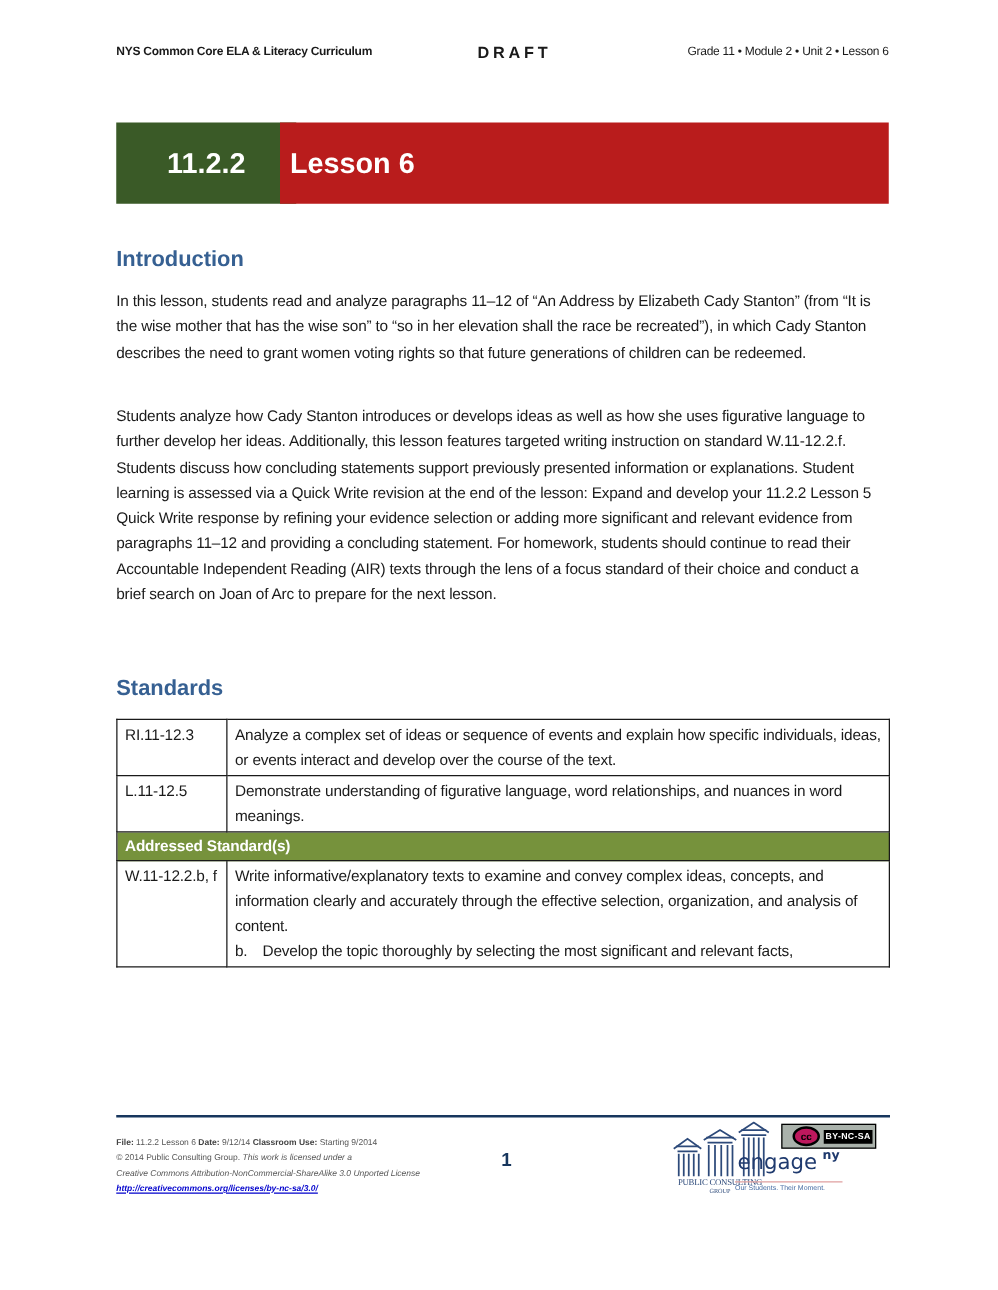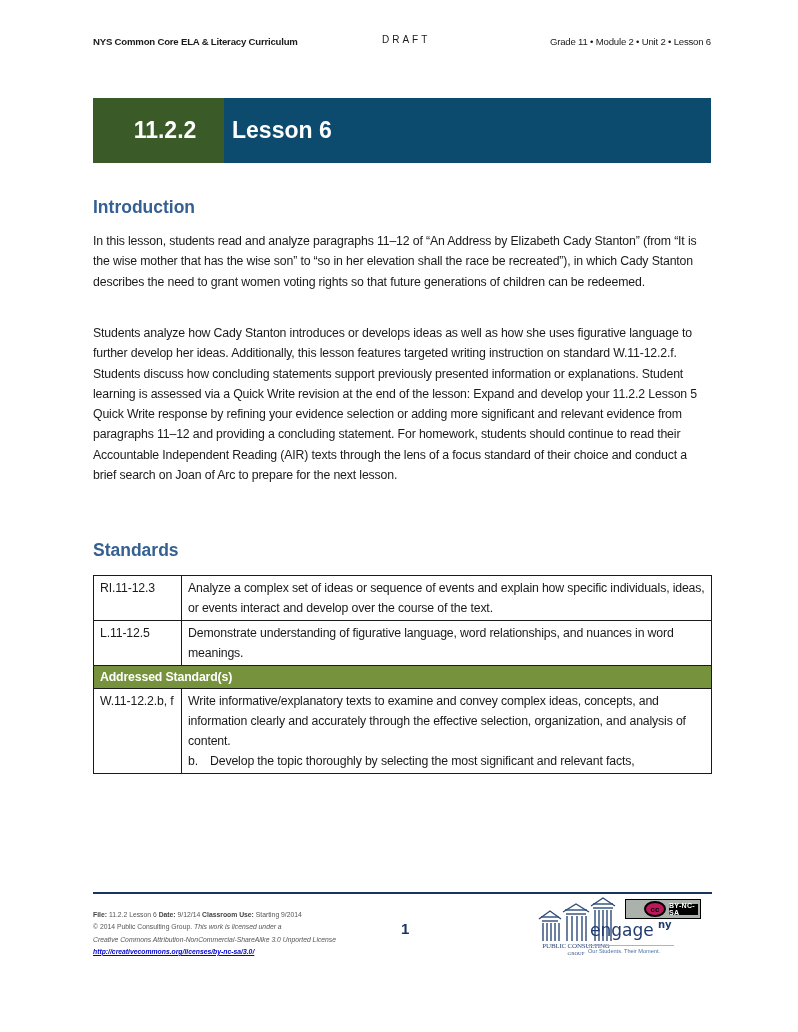--- a/index.html
+++ b/index.html
@@ -28,22 +28,23 @@
       left: 0;
       top: 2px;
       font-weight: bold;
       font-size: 9.6px;
       letter-spacing: -0.2px;
     }
     .hdr-center {
       position: absolute;
       left: 289px;
       top: 0;
-      font-size: 10px;
+      font-size: 13px;
       letter-spacing: 3px;
+      font-weight: bold;
     }
     .hdr-right {
       position: absolute;
       right: 0;
       top: 2px;
       font-size: 9.6px;
       letter-spacing: -0.2px;
       margin-left: 40px;
     }
     .banner {
@@ -66,21 +67,21 @@
       display: flex;
       align-items: center;
       justify-content: center;
     }
     .banner-title {
       position: absolute;
       left: 131px;
       top: 0;
       right: 0;
       height: 65px;
-      background: #0c4a6e;
+      background: #b91c1c;
       color: #fff;
       font-weight: bold;
       font-size: 23px;
       display: flex;
       align-items: center;
       padding-left: 8px;
       box-sizing: border-box;
     }
     .section-heading {
       position: absolute;
@@ -208,21 +209,21 @@
       display: flex;
       align-items: center;
     }
     .cc-circle {
       width: 22px;
       height: 16px;
       border-radius: 50%;
       background: #be185d;
       border: 2px solid #000;
       box-sizing: border-box;
-      margin-left: 18px;
+      margin-left: 8px;
       font-size: 8px;
       font-weight: bold;
       display: flex;
       align-items: center;
       justify-content: center;
       color: #000;
     }
     .cc-text {
       flex: 1;
       background: #000;

